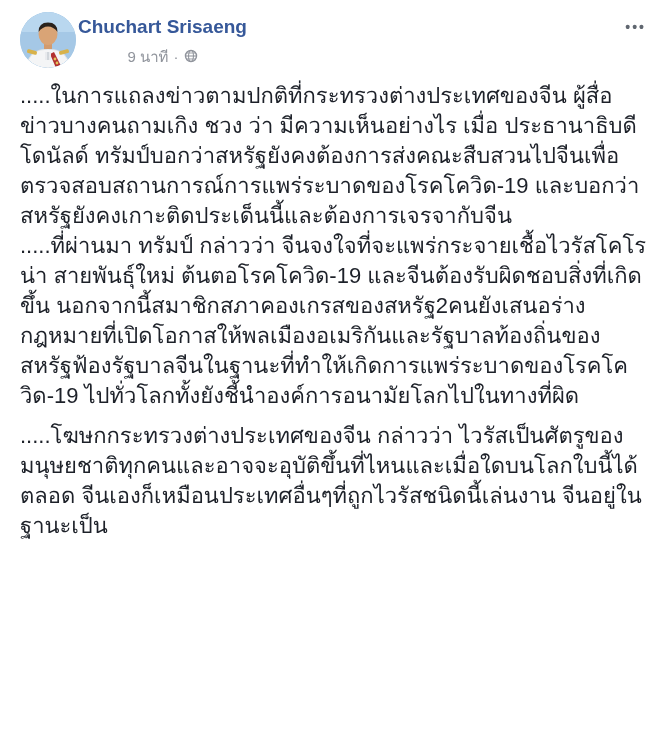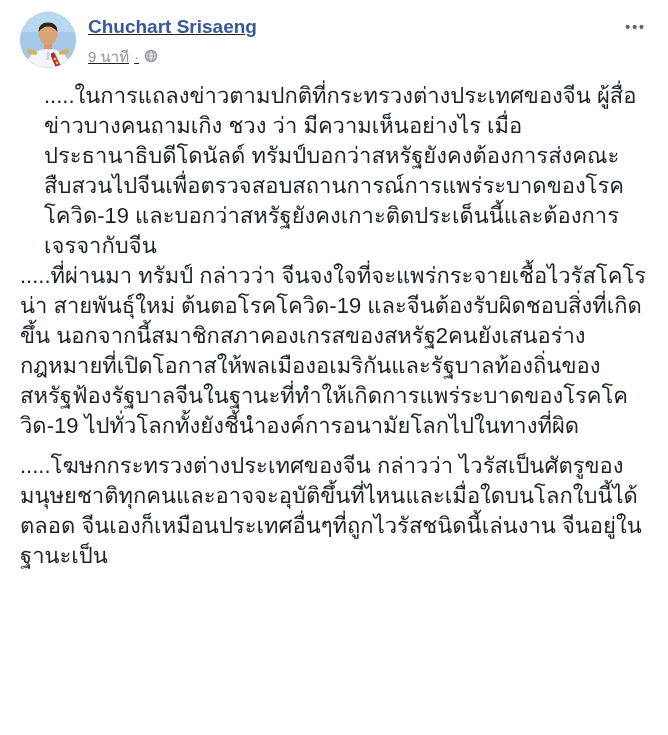--- a/index.html
+++ b/index.html
@@ -30,39 +30,39 @@
     width: 56px;
     height: 56px;
     border-radius: 50%;
     overflow: hidden;
     flex: none;
     cursor: pointer;
     background: #a5c8e6;
   }
   .avatar svg { display: block; }
   .header-meta {
-    margin-left: 12px;
+    margin-left: 2px;
     padding-top: 3px;
-    text-decoration: underline;
   }
   .author-name {
     color: #365899;
     font-weight: bold;
     font-size: 19px;
     line-height: 1.25;
     cursor: pointer;
   }
   .sub-line {
     margin-top: 6px;
     color: #90949c;
     font-size: 15px;
     display: flex;
     align-items: center;
     gap: 5px;
     cursor: pointer;
+    justify-content: center;
   }
   .sub-line .sep { color: #90949c; }
   .globe { display: inline-block; margin-top: 1px; }
   .more-button {
     position: absolute;
     top: 16px;
     right: 20px;
     color: #606770;
     font-size: 14px;
     font-weight: bold;
@@ -75,21 +75,20 @@
     padding: 12px 20px 0 20px;
     font-size: 22px;
     line-height: 30px;
     color: #1d2129;
   }
   .post-body p {
     margin: 0 0 10px 0;
   }
   .post-body p.no-gap {
     margin-bottom: 0;
-    margin-left: 24px;
   }
 </style>
 </head>
 <body>
 
 <div class="post-card">
 
   <div class="post-header">
 
     <div class="avatar">

